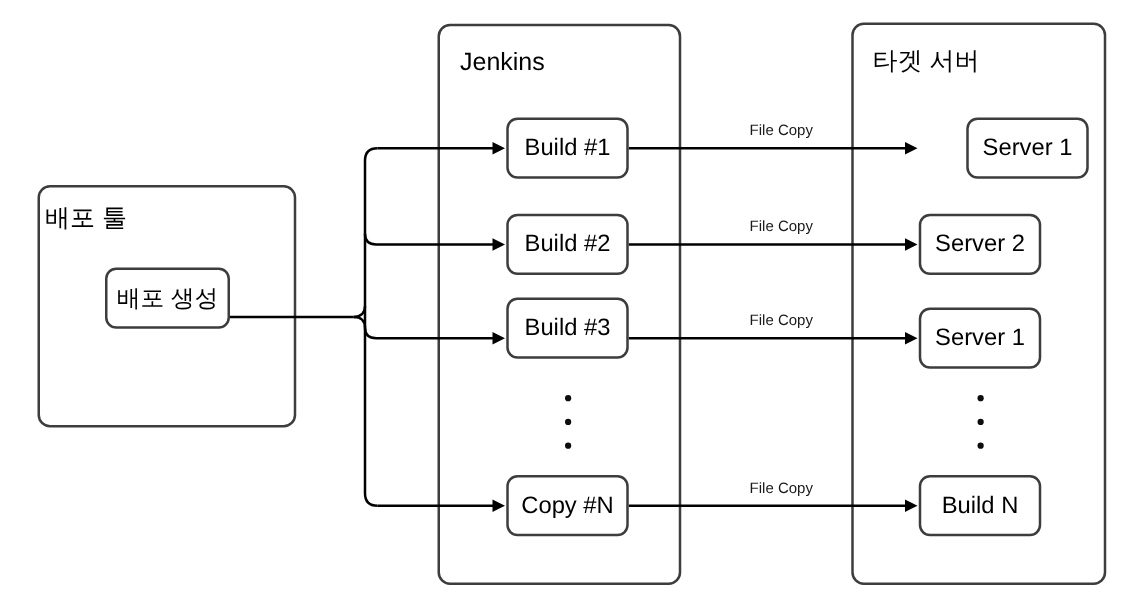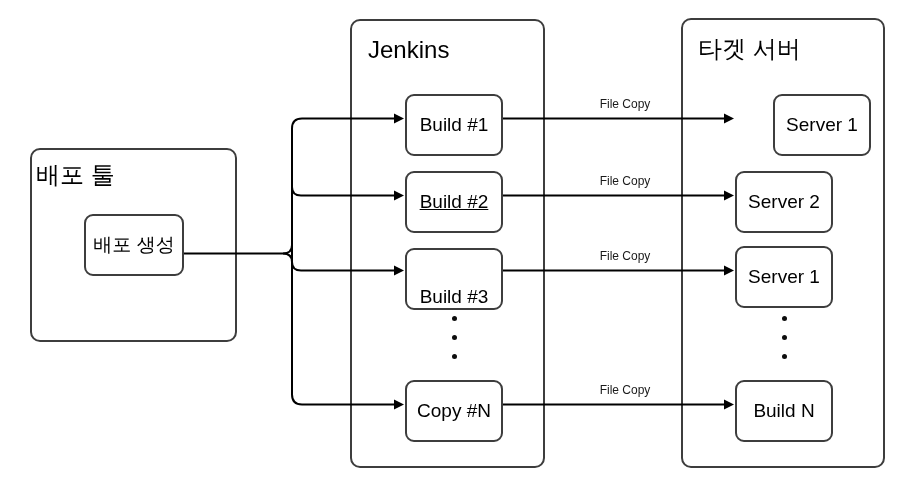--- a/index.html
+++ b/index.html
@@ -15,36 +15,36 @@
   .group-box {
     position: absolute;
     border: 2px solid #3d3d3d;
     border-radius: 10px;
     background: #ffffff;
     box-sizing: border-box;
     z-index: 1;
   }
   .group-title {
     position: absolute;
-    font-size: 24px;
+    font-size: 20px;
     line-height: 28px;
     color: #000000;
     white-space: nowrap;
     z-index: 2;
   }
   .connector-layer {
     position: absolute;
     left: 0; top: 0;
     z-index: 3;
     pointer-events: none;
   }
   .node {
     position: absolute;
     width: 98px;
-    height: 62px;
+    height: 49px;
     border: 2px solid #3d3d3d;
     border-radius: 9px;
     background: #ffffff;
     box-sizing: border-box;
     display: flex;
     align-items: center;
     justify-content: center;
     font-size: 19px;
     white-space: nowrap;
     z-index: 4;
@@ -122,24 +122,24 @@
     </g>
   </svg>
 
   <div class="node" style="left:84px; top:214px; width:100px;">
     <span>배포 생성</span>
   </div>
 
   <div class="node" style="left:405px; top:94px;">
     <span>Build #1</span>
   </div>
-  <div class="node" style="left:405px; top:171px;text-decoration:underline;">
+  <div class="node" style="left:405px; top:171px;">
     <span>Build #2</span>
   </div>
-  <div class="node" style="left:405px; top:248px;align-items:flex-end;">
+  <div class="node" style="left:405px; top:238px;">
     <span>Build #3</span>
   </div>
   <div class="node" style="left:405px; top:380px;">
     <span>Copy #N</span>
   </div>
 
   <div class="node" style="left:735px; top:94px;margin-left:38px;">
     <span>Server 1</span>
   </div>
   <div class="node" style="left:735px; top:171px;justify-content:center;">

